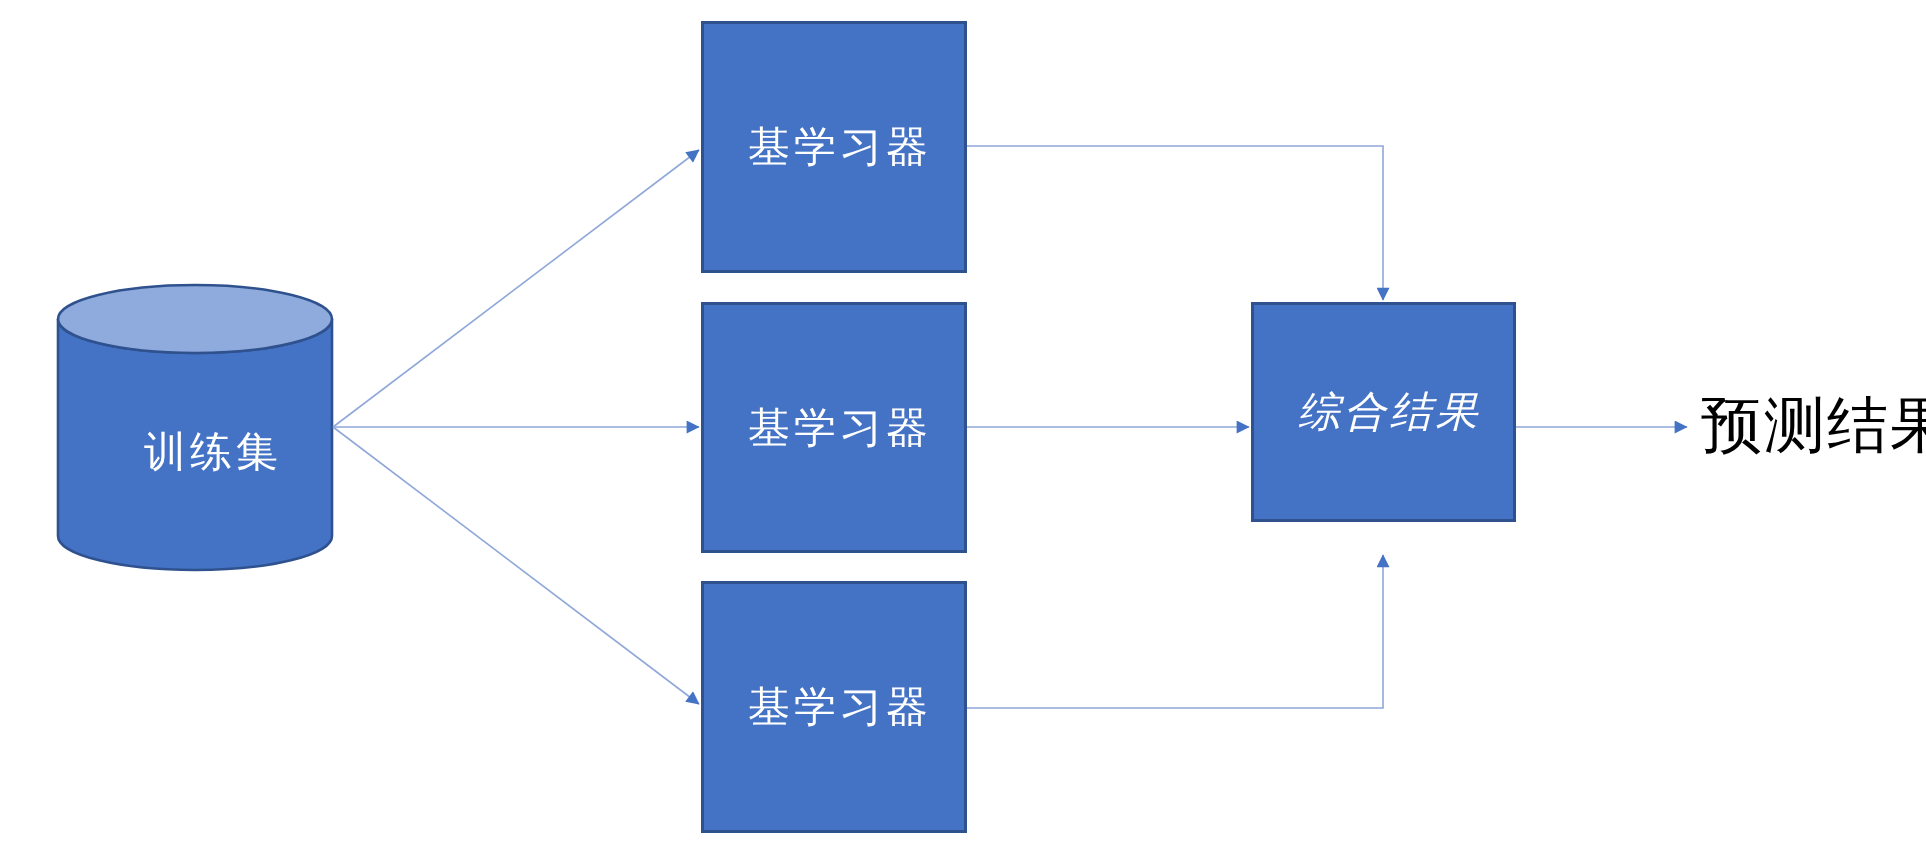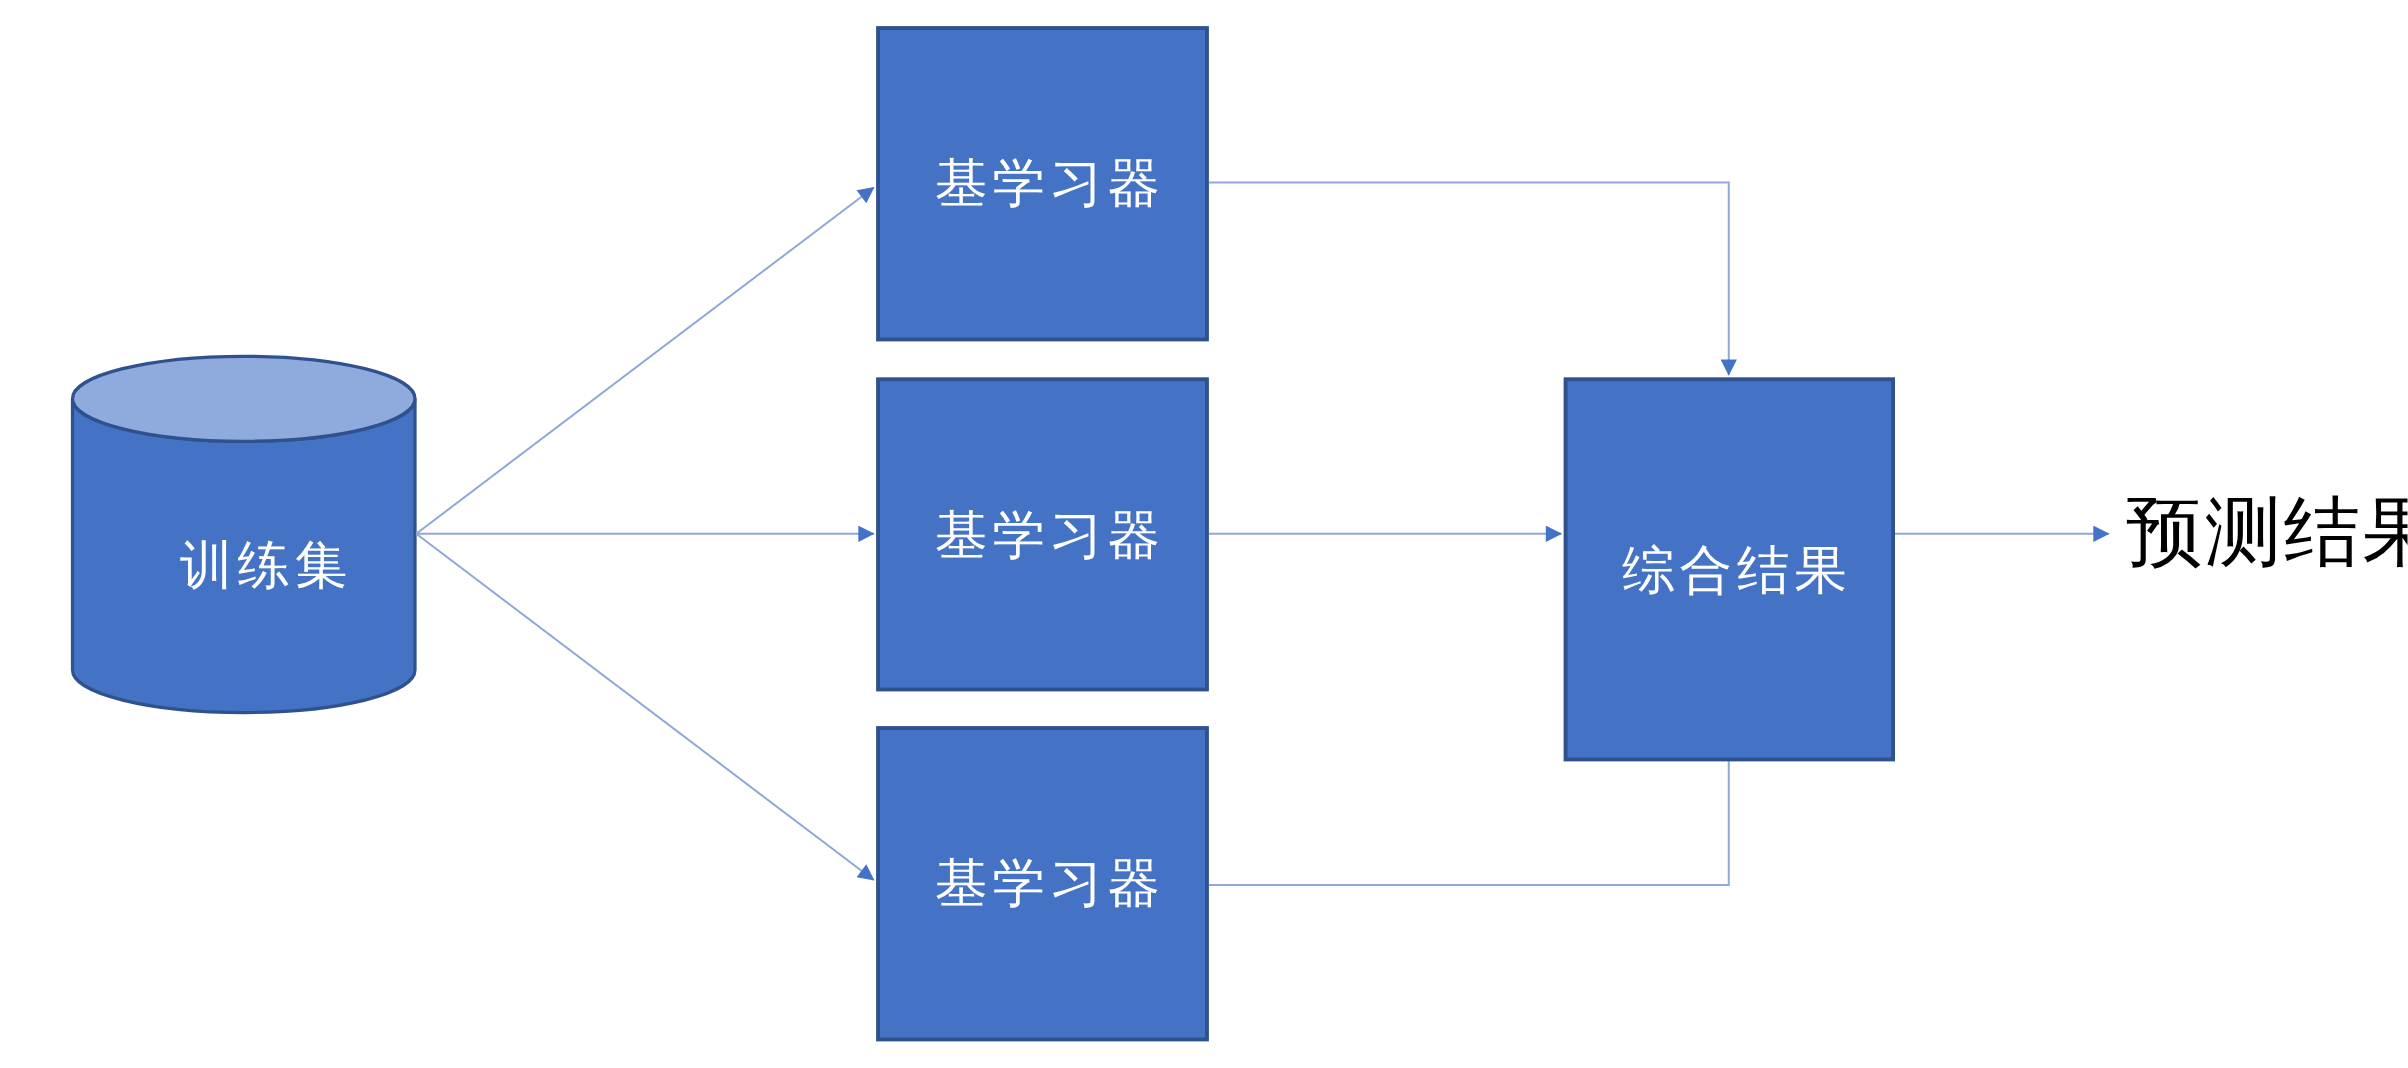--- a/index.html
+++ b/index.html
@@ -86,19 +86,19 @@
   <div class="node" style="left:701px;top:21px;width:266px;height:252px;">
     <span>基学习器</span>
   </div>
   <div class="node" style="left:701px;top:302px;width:266px;height:251px;">
     <span>基学习器</span>
   </div>
   <div class="node" style="left:701px;top:581px;width:266px;height:252px;">
     <span>基学习器</span>
   </div>
 
-  <div class="node" style="left:1251px;top:302px;width:265px;height:307px;">
+  <div class="node" style="left:1251px;top:302px;width:265px;height:220px;font-style:italic;">
     <span>综合结果</span>
   </div>
 
   <div class="end-label">预测结果</div>
 
 </div>
 
 </body></html>

